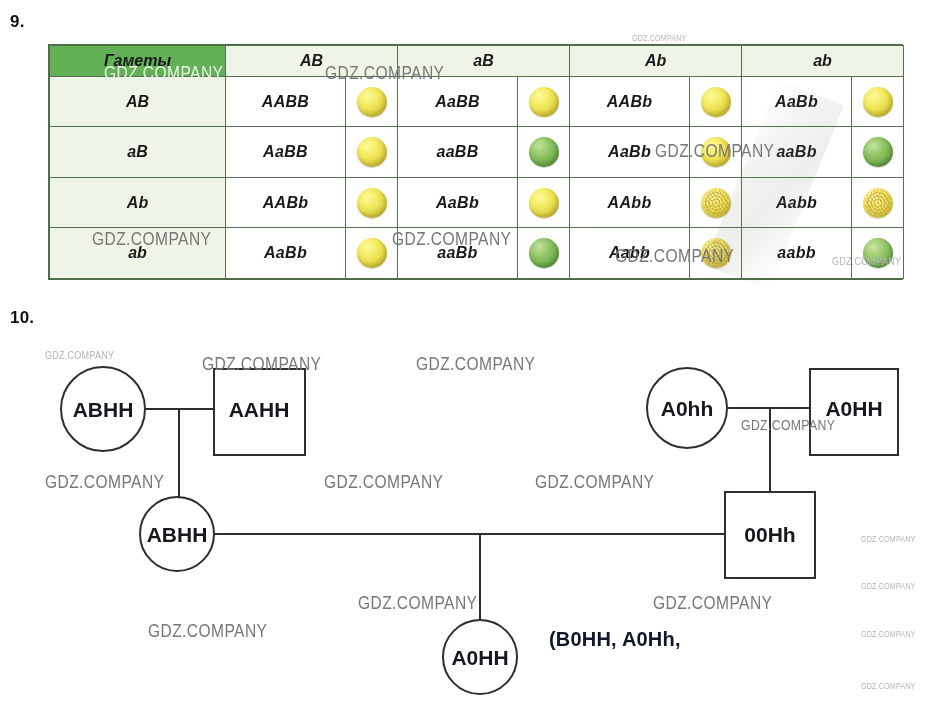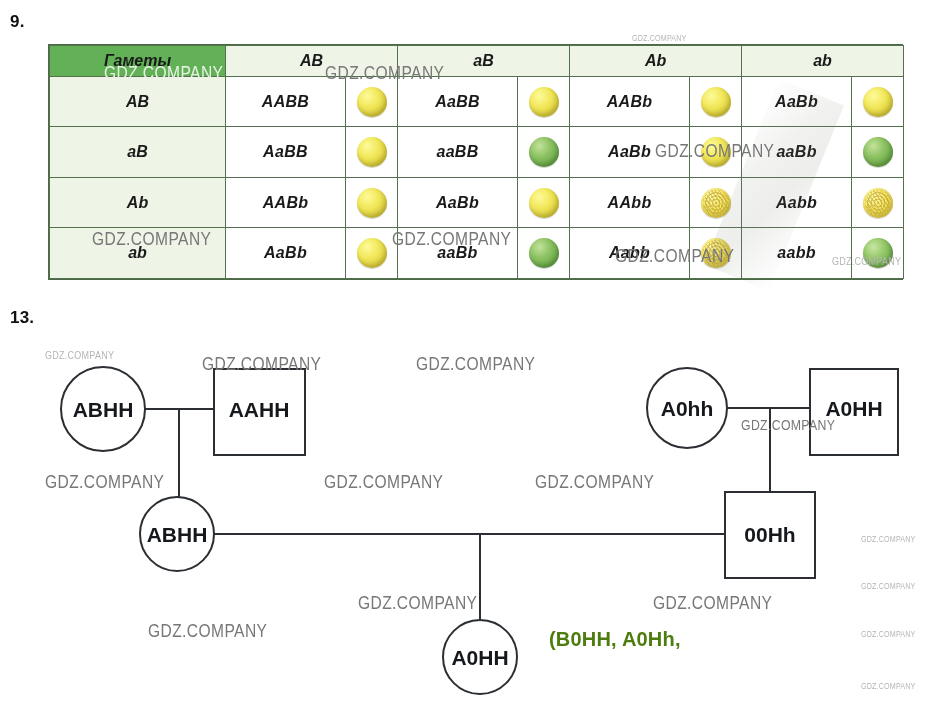--- a/index.html
+++ b/index.html
@@ -122,21 +122,21 @@
   .node-label{
     font-family:"Liberation Sans", sans-serif;
     font-weight:bold;
     font-size:21px;
     fill:#15181c;
   }
   .offspring-note{
     position:absolute;
     font-weight:bold;
     font-size:20px;
-    color:#4d7c0f;
+    color:#0f172a;
     line-height:1.22;
     letter-spacing:0.2px;
   }
 
   
   .wm{
     position:absolute;
     color:#8e8e8e;
     font-family:"Liberation Sans", sans-serif;
     white-space:nowrap;
@@ -295,21 +295,21 @@
               <div class="cellwrap">
                 <span class="seed wrinkled-green"></span>
               </div>
             </td>
           </tr>
         </tbody>
     </table>
     <div class="streak"></div>
   </div>
 
-  <div class="sec-num" id="sec10">13.</div>
+  <div class="sec-num" id="sec10">10.</div>
 
   <div class="pedigree">
     <svg width="949" height="424" viewBox="0 0 949 424">
       <g stroke="#2b2f33" stroke-width="2" fill="none">
 
         <line x1="145" y1="109" x2="214" y2="109"></line>
         <line x1="179" y1="109" x2="179" y2="197"></line>
 
         <line x1="727" y1="108" x2="810" y2="108"></line>
         <line x1="770" y1="108" x2="770" y2="192"></line>

